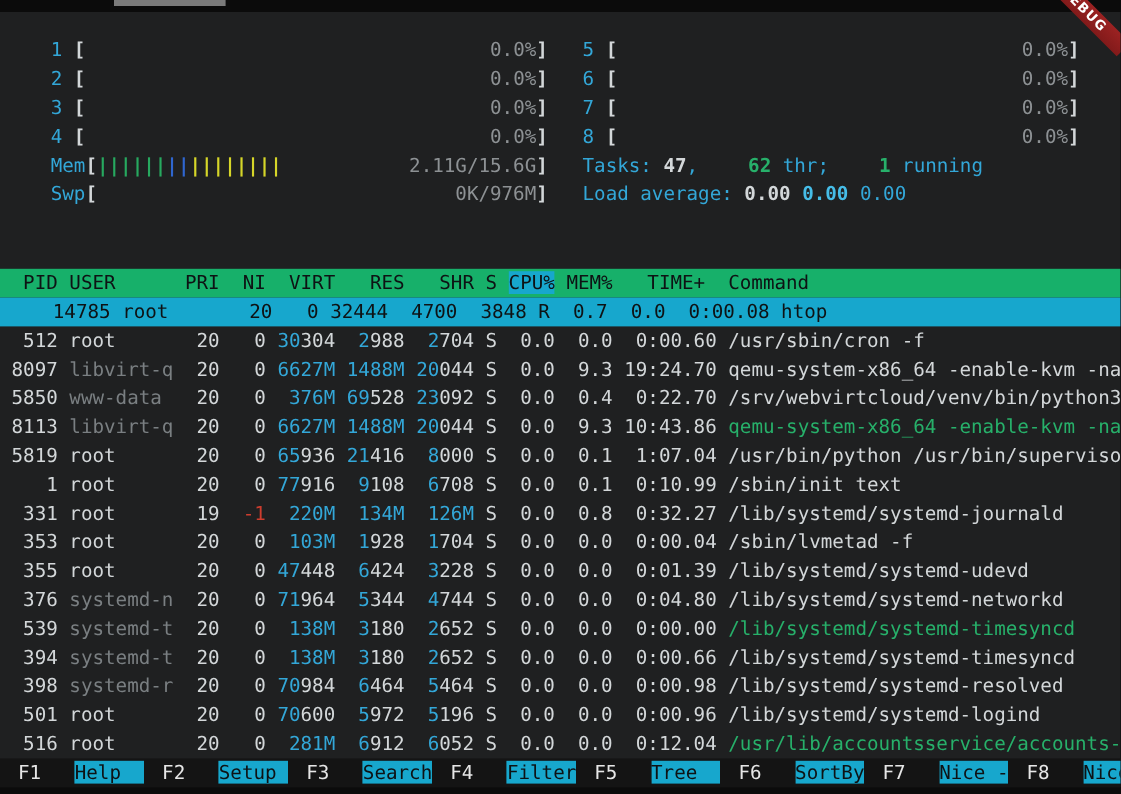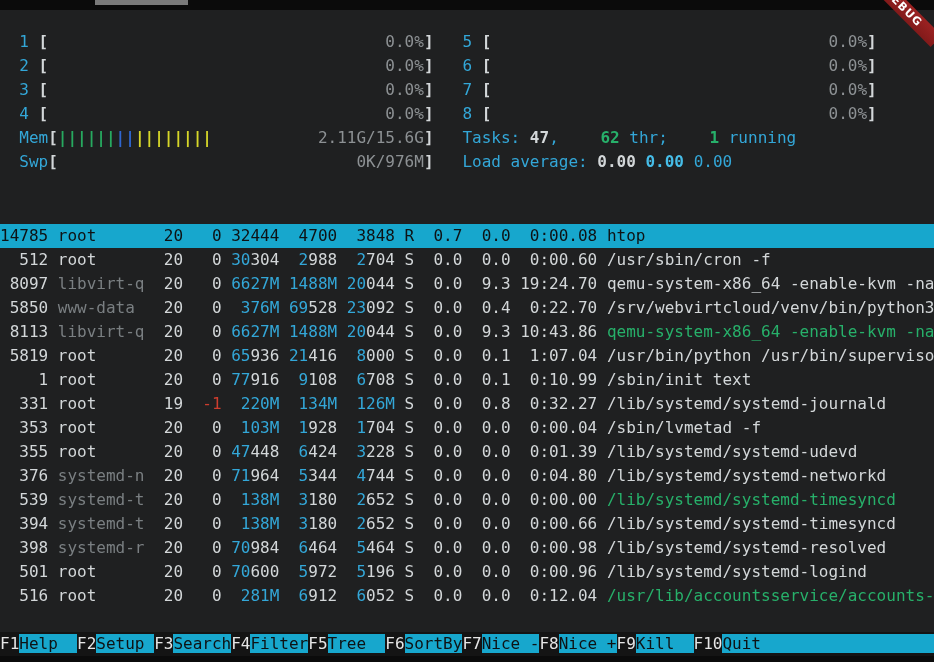--- a/index.html
+++ b/index.html
@@ -3,21 +3,21 @@
 <meta charset="utf-8">
 <style>
   * { margin:0; padding:0; box-sizing:border-box; }
   html,body { width:934px; height:662px; overflow:hidden; }
   body { font-family:"DejaVu Sans Mono", monospace; background:var(--page_bg,#0b0b0b); }
   .screen { position:relative; width:934px; height:662px; background:var(--page_bg,#0b0b0b); overflow:hidden; }
   .top-strip { position:absolute; top:0; left:0; width:934px; height:10px; background:var(--page_bg,#0b0b0b); }
   .tab-fragment { position:absolute; top:0; left:95px; width:93px; height:5px; background:var(--tab_fragment,#7a7a7a); }
   .terminal { position:absolute; top:10px; left:0; width:934px; height:646px; background:var(--terminal_bg,#1f2021); overflow:hidden; }
   .line { white-space:pre; font-size:16px; line-height:24px; height:24px; color:var(--white_text,#d3d7d9); }
-  .meters { position:absolute; top:20px; left:0; width:100%; }
+  .meters { position:absolute; top:20px; left:0; width:100%;padding-left:23px; }
   .table  { position:absolute; top:214px; left:0; width:100%; }
   .fbar   { position:absolute; top:622px; left:0; width:100%; }
   .fbar .line { background:var(--fbar_bg,#141414); }
 
   .c-cyan  { color:var(--cyan_text,#33a7d8); }
   .c-bcyan { color:var(--bright_cyan_text,#46bde8); font-weight:bold; }
   .c-white { color:var(--white_text,#d3d7d9); }
   .c-bwhite{ color:var(--white_text,#d3d7d9); font-weight:bold; }
   .c-gray  { color:var(--gray_text,#8d9194); }
   .c-dim   { color:var(--dim_text,#7a7f82); }
@@ -26,25 +26,25 @@
   .c-red   { color:var(--red_text,#cd3d2e); }
 
   .p-green { color:var(--meter_green,#27a95f); font-weight:bold; }
   .p-blue  { color:var(--meter_blue,#2f66d0); font-weight:bold; }
   .p-yellow{ color:var(--meter_yellow,#d6d629); font-weight:bold; }
 
   .hdr { background:var(--header_bg,#17b06a); }
   .hdr span { color:var(--selection_text,#0e1214) !important; }
   .hdr .sortcol { background:var(--selection_bg,#17a7cd); }
 
-  .sel { background:var(--selection_bg,#17a7cd); }
+  .sel { background:var(--selection_bg,#17a7cd);padding-left:44px; }
   .sel span { color:var(--selection_text,#0e1214) !important; }
 
-  .fbar .key { color:var(--fkey_text,#e6e6e6); }
-  .fbar .flabel { background:var(--selection_bg,#17a7cd); color:var(--selection_text,#0e1214); }
+  .fbar .key { color:var(--fkey_text,#e6e6e6);margin-left:15px; }
+  .fbar .flabel { background:var(--selection_bg,#17a7cd); color:var(--selection_text,#0e1214);margin-left:28px; }
 
   .ribbon-corner { position:absolute; top:0; right:0; width:80px; height:60px; overflow:hidden; }
   .ribbon-band { position:absolute; left:2px; top:0; width:94px; height:16px;
     transform:rotate(45deg); text-align:center;
     background:linear-gradient(180deg, var(--ribbon_bg,#9c2222), #821a1a);
     color:var(--ribbon_text,#ffffff);
     font-family:"DejaVu Sans", sans-serif; font-weight:bold; font-size:11px; line-height:16px;
     letter-spacing:1px; }
 </style>
 </head>
@@ -58,20 +58,21 @@
   <div class="terminal">
     <div class="meters" id="meters">
         <div class="line"><span>  </span><span class="c-cyan">1</span><span> </span><span class="c-bwhite">[</span><span>                                   </span><span class="c-gray">0.0%</span><span class="c-bwhite">]</span><span>   </span><span class="c-cyan">5</span><span> </span><span class="c-bwhite">[</span><span>                                   </span><span class="c-gray">0.0%</span><span class="c-bwhite">]</span></div>
         <div class="line"><span>  </span><span class="c-cyan">2</span><span> </span><span class="c-bwhite">[</span><span>                                   </span><span class="c-gray">0.0%</span><span class="c-bwhite">]</span><span>   </span><span class="c-cyan">6</span><span> </span><span class="c-bwhite">[</span><span>                                   </span><span class="c-gray">0.0%</span><span class="c-bwhite">]</span></div>
         <div class="line"><span>  </span><span class="c-cyan">3</span><span> </span><span class="c-bwhite">[</span><span>                                   </span><span class="c-gray">0.0%</span><span class="c-bwhite">]</span><span>   </span><span class="c-cyan">7</span><span> </span><span class="c-bwhite">[</span><span>                                   </span><span class="c-gray">0.0%</span><span class="c-bwhite">]</span></div>
         <div class="line"><span>  </span><span class="c-cyan">4</span><span> </span><span class="c-bwhite">[</span><span>                                   </span><span class="c-gray">0.0%</span><span class="c-bwhite">]</span><span>   </span><span class="c-cyan">8</span><span> </span><span class="c-bwhite">[</span><span>                                   </span><span class="c-gray">0.0%</span><span class="c-bwhite">]</span></div>
         <div class="line"><span>  </span><span class="c-cyan">Mem</span><span class="c-bwhite">[</span><span class="p-green">||||||</span><span class="p-blue">||</span><span class="p-yellow">||||||||</span><span>           </span><span class="c-gray">2.11G/15.6G</span><span class="c-bwhite">]</span><span>   </span><span class="c-cyan">Tasks: </span><span class="c-bwhite">47</span><span class="c-cyan">, </span><span class="c-bgreen">62</span><span class="c-cyan"> thr; </span><span class="c-bgreen">1</span><span class="c-cyan"> running</span></div>
         <div class="line"><span>  </span><span class="c-cyan">Swp</span><span class="c-bwhite">[</span><span>                               </span><span class="c-gray">0K/976M</span><span class="c-bwhite">]</span><span>   </span><span class="c-cyan">Load average: </span><span class="c-bwhite">0.00</span><span> </span><span class="c-bcyan">0.00</span><span> </span><span class="c-cyan">0.00</span></div>
       </div>
     <div class="table" id="proc-table">
+        <div class="line hdr"><span>  PID </span><span>USER      </span><span>PRI </span><span> NI </span><span> VIRT </span><span>  RES </span><span>  SHR </span><span>S </span><span class="sortcol">CPU%</span><span> MEM%</span><span>   TIME+</span><span>  Command</span></div>
         <div class="line sel"><span class="c-white">14785 </span><span class="c-white">root      </span><span class="c-white"> 20 </span><span class="c-white">  0 </span><span class="c-cyan">32</span><span class="c-white">444 </span><span class="c-cyan"> 4</span><span class="c-white">700 </span><span class="c-cyan"> 3</span><span class="c-white">848 </span><span class="c-white">R </span><span class="c-white"> 0.7 </span><span class="c-white"> 0.0 </span><span class="c-white"> 0:00.08 </span><span class="c-white">htop</span></div>
         <div class="line"><span class="c-white">  512 </span><span class="c-white">root      </span><span class="c-white"> 20 </span><span class="c-white">  0 </span><span class="c-cyan">30</span><span class="c-white">304 </span><span class="c-cyan"> 2</span><span class="c-white">988 </span><span class="c-cyan"> 2</span><span class="c-white">704 </span><span class="c-white">S </span><span class="c-white"> 0.0 </span><span class="c-white"> 0.0 </span><span class="c-white"> 0:00.60 </span><span class="c-white">/usr/sbin/cron -f</span></div>
         <div class="line"><span class="c-white"> 8097 </span><span class="c-dim">libvirt-q </span><span class="c-white"> 20 </span><span class="c-white">  0 </span><span class="c-cyan">6627M </span><span class="c-cyan">1488M </span><span class="c-cyan">20</span><span class="c-white">044 </span><span class="c-white">S </span><span class="c-white"> 0.0 </span><span class="c-white"> 9.3 </span><span class="c-white">19:24.70 </span><span class="c-white">qemu-system-x86_64 -enable-kvm -na</span></div>
         <div class="line"><span class="c-white"> 5850 </span><span class="c-dim">www-data  </span><span class="c-white"> 20 </span><span class="c-white">  0 </span><span class="c-cyan"> 376M </span><span class="c-cyan">69</span><span class="c-white">528 </span><span class="c-cyan">23</span><span class="c-white">092 </span><span class="c-white">S </span><span class="c-white"> 0.0 </span><span class="c-white"> 0.4 </span><span class="c-white"> 0:22.70 </span><span class="c-white">/srv/webvirtcloud/venv/bin/python3</span></div>
         <div class="line"><span class="c-white"> 8113 </span><span class="c-dim">libvirt-q </span><span class="c-white"> 20 </span><span class="c-white">  0 </span><span class="c-cyan">6627M </span><span class="c-cyan">1488M </span><span class="c-cyan">20</span><span class="c-white">044 </span><span class="c-white">S </span><span class="c-white"> 0.0 </span><span class="c-white"> 9.3 </span><span class="c-white">10:43.86 </span><span class="c-green">qemu-system-x86_64 -enable-kvm -na</span></div>
         <div class="line"><span class="c-white"> 5819 </span><span class="c-white">root      </span><span class="c-white"> 20 </span><span class="c-white">  0 </span><span class="c-cyan">65</span><span class="c-white">936 </span><span class="c-cyan">21</span><span class="c-white">416 </span><span class="c-cyan"> 8</span><span class="c-white">000 </span><span class="c-white">S </span><span class="c-white"> 0.0 </span><span class="c-white"> 0.1 </span><span class="c-white"> 1:07.04 </span><span class="c-white">/usr/bin/python /usr/bin/superviso</span></div>
         <div class="line"><span class="c-white">    1 </span><span class="c-white">root      </span><span class="c-white"> 20 </span><span class="c-white">  0 </span><span class="c-cyan">77</span><span class="c-white">916 </span><span class="c-cyan"> 9</span><span class="c-white">108 </span><span class="c-cyan"> 6</span><span class="c-white">708 </span><span class="c-white">S </span><span class="c-white"> 0.0 </span><span class="c-white"> 0.1 </span><span class="c-white"> 0:10.99 </span><span class="c-white">/sbin/init text</span></div>
         <div class="line"><span class="c-white">  331 </span><span class="c-white">root      </span><span class="c-white"> 19 </span><span class="c-red"> -1 </span><span class="c-cyan"> 220M </span><span class="c-cyan"> 134M </span><span class="c-cyan"> 126M </span><span class="c-white">S </span><span class="c-white"> 0.0 </span><span class="c-white"> 0.8 </span><span class="c-white"> 0:32.27 </span><span class="c-white">/lib/systemd/systemd-journald</span></div>
         <div class="line"><span class="c-white">  353 </span><span class="c-white">root      </span><span class="c-white"> 20 </span><span class="c-white">  0 </span><span class="c-cyan"> 103M </span><span class="c-cyan"> 1</span><span class="c-white">928 </span><span class="c-cyan"> 1</span><span class="c-white">704 </span><span class="c-white">S </span><span class="c-white"> 0.0 </span><span class="c-white"> 0.0 </span><span class="c-white"> 0:00.04 </span><span class="c-white">/sbin/lvmetad -f</span></div>
         <div class="line"><span class="c-white">  355 </span><span class="c-white">root      </span><span class="c-white"> 20 </span><span class="c-white">  0 </span><span class="c-cyan">47</span><span class="c-white">448 </span><span class="c-cyan"> 6</span><span class="c-white">424 </span><span class="c-cyan"> 3</span><span class="c-white">228 </span><span class="c-white">S </span><span class="c-white"> 0.0 </span><span class="c-white"> 0.0 </span><span class="c-white"> 0:01.39 </span><span class="c-white">/lib/systemd/systemd-udevd</span></div>

